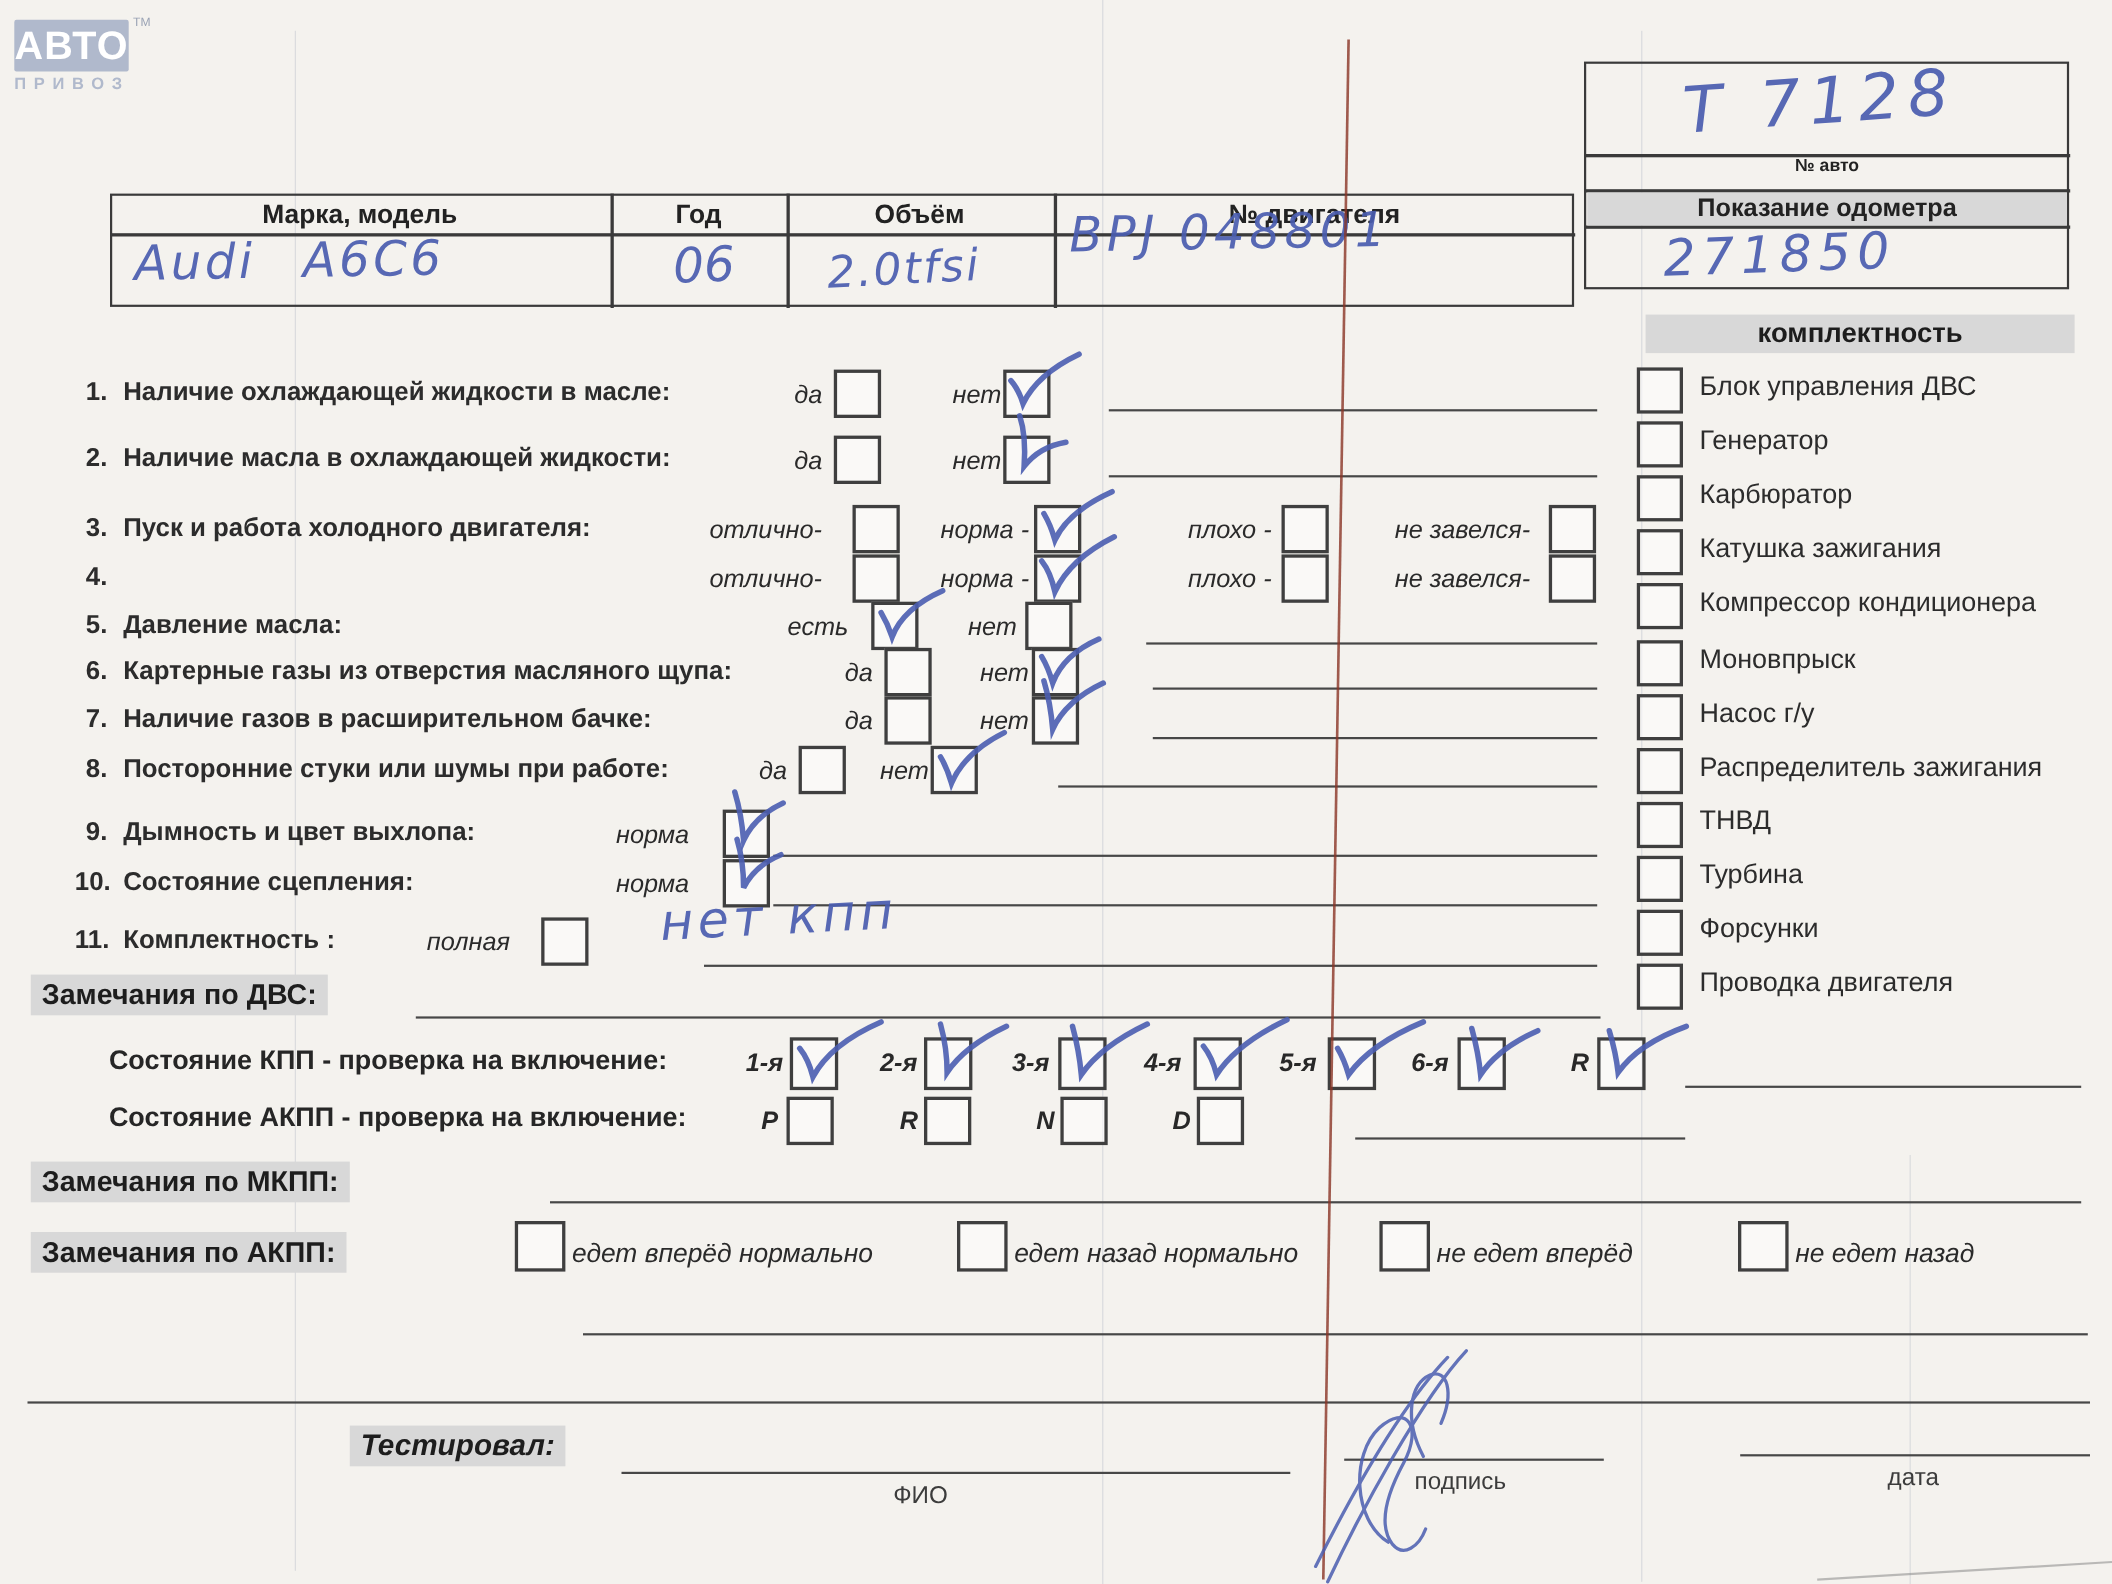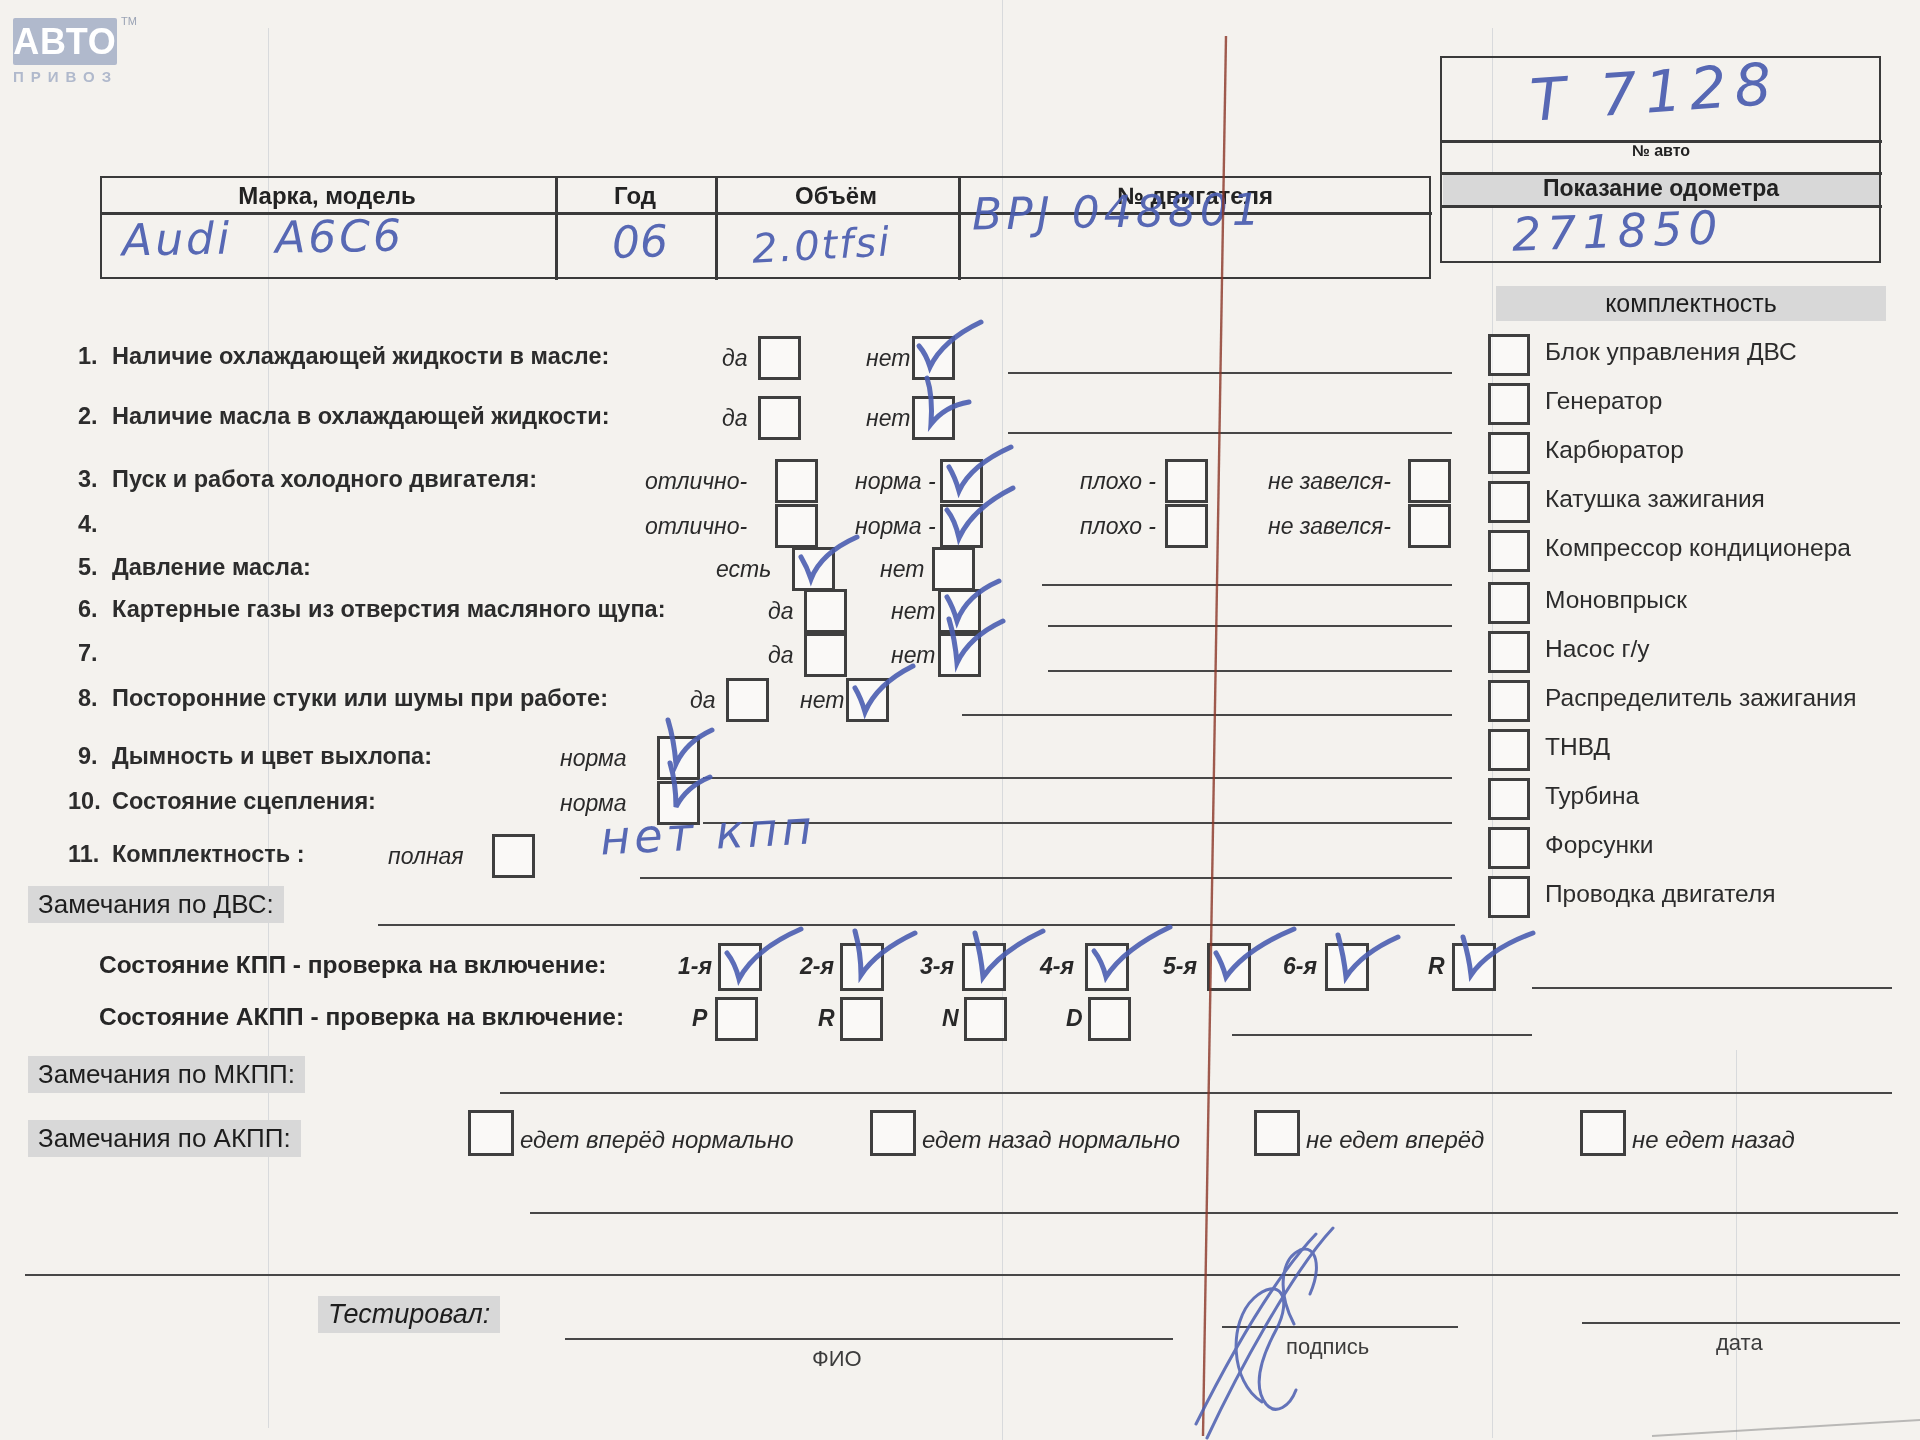--- a/index.html
+++ b/index.html
@@ -12,21 +12,21 @@
   .tline{position:absolute;background:#3a3a3a;}
   .th{position:absolute;font-weight:bold;font-size:24px;color:#222;transform:translateX(-50%);white-space:nowrap;}
   
   .itm{position:absolute;font-size:23.5px;font-weight:600;color:#2c2c2c;white-space:nowrap;line-height:1.15;}
   .opt{position:absolute;font-size:23px;font-weight:400;font-style:italic;color:#2a2a2a;white-space:nowrap;line-height:1.15;}
   .cb{position:absolute;width:37px;height:38px;border:3px solid #3f3f3f;background:rgba(255,255,255,.55);}
   .cbk{width:38px;height:42px;}
   .tick{position:absolute;left:-8px;top:-27px;overflow:visible;}
   .tick path{stroke:#4a5db0;stroke-width:5;fill:none;stroke-linecap:round;opacity:.9;}
   .line{position:absolute;height:0;border-top:2.2px solid #474747;}
-  .hl{position:absolute;background:#d8d8d8;padding:3px 10px;font-weight:normal;font-size:26px;color:#1d1d1d;white-space:nowrap;}
+  .hl{position:absolute;background:#d8d8d8;padding:3px 10px;font-weight:bold;font-size:26px;color:#1d1d1d;white-space:nowrap;}
   .small-lbl{position:absolute;font-size:22px;color:#3c3c3c;white-space:nowrap;}
   .hw{position:absolute;color:#4a5db0;font-family:"DejaVu Sans",sans-serif;font-style:italic;white-space:nowrap;opacity:.92;z-index:4;}
   .comp-item{position:absolute;font-size:24.5px;color:#2c2c2c;white-space:nowrap;}
   .seclabel{position:absolute;font-size:24.5px;font-weight:bold;color:#262626;white-space:nowrap;margin-left:24px;}
   .gearlbl{position:absolute;font-size:23px;font-weight:bold;font-style:italic;color:#282828;white-space:nowrap;}
   #artifacts{position:absolute;left:0;top:0;z-index:6;pointer-events:none;}
   
   #logo-square{position:absolute;left:13px;top:18px;width:104px;height:47px;background:#b0b9cc;border-radius:2px;
                display:flex;align-items:center;justify-content:center;}
   #logo-square span{color:#fff;font-weight:bold;font-size:36px;letter-spacing:1px;}
@@ -166,20 +166,21 @@
   <div class="cb" style="left:804px;top:589px"></div>
   <div class="opt" style="left:891px;top:598px">нет</div>
   <div class="cb" style="left:938px;top:589px">
     <svg class="tick" width="84" height="66" viewBox="0 0 84 66">
         <path d="M14 32 Q20 42 24 56 Q34 30 66 16"></path>
       </svg>
   </div>
   <div class="line" style="left:1048px;top:625px;width:404px"></div>
 
   <div class="itm" style="left:78px;top:640px">7.</div>
+  <div class="itm" style="left:112px;top:640px">Наличие газов в расширительном бачке:</div>
   <div class="opt" style="left:768px;top:642px">да</div>
   <div class="cb" style="left:804px;top:633px"></div>
   <div class="opt" style="left:891px;top:642px">нет</div>
   <div class="cb" style="left:938px;top:633px">
     <svg class="tick" width="84" height="66" viewBox="0 0 84 66">
         <path d="M16 10 Q22 30 24 54 Q36 28 70 12"></path>
       </svg>
   </div>
   <div class="line" style="left:1048px;top:670px;width:404px"></div>
 

